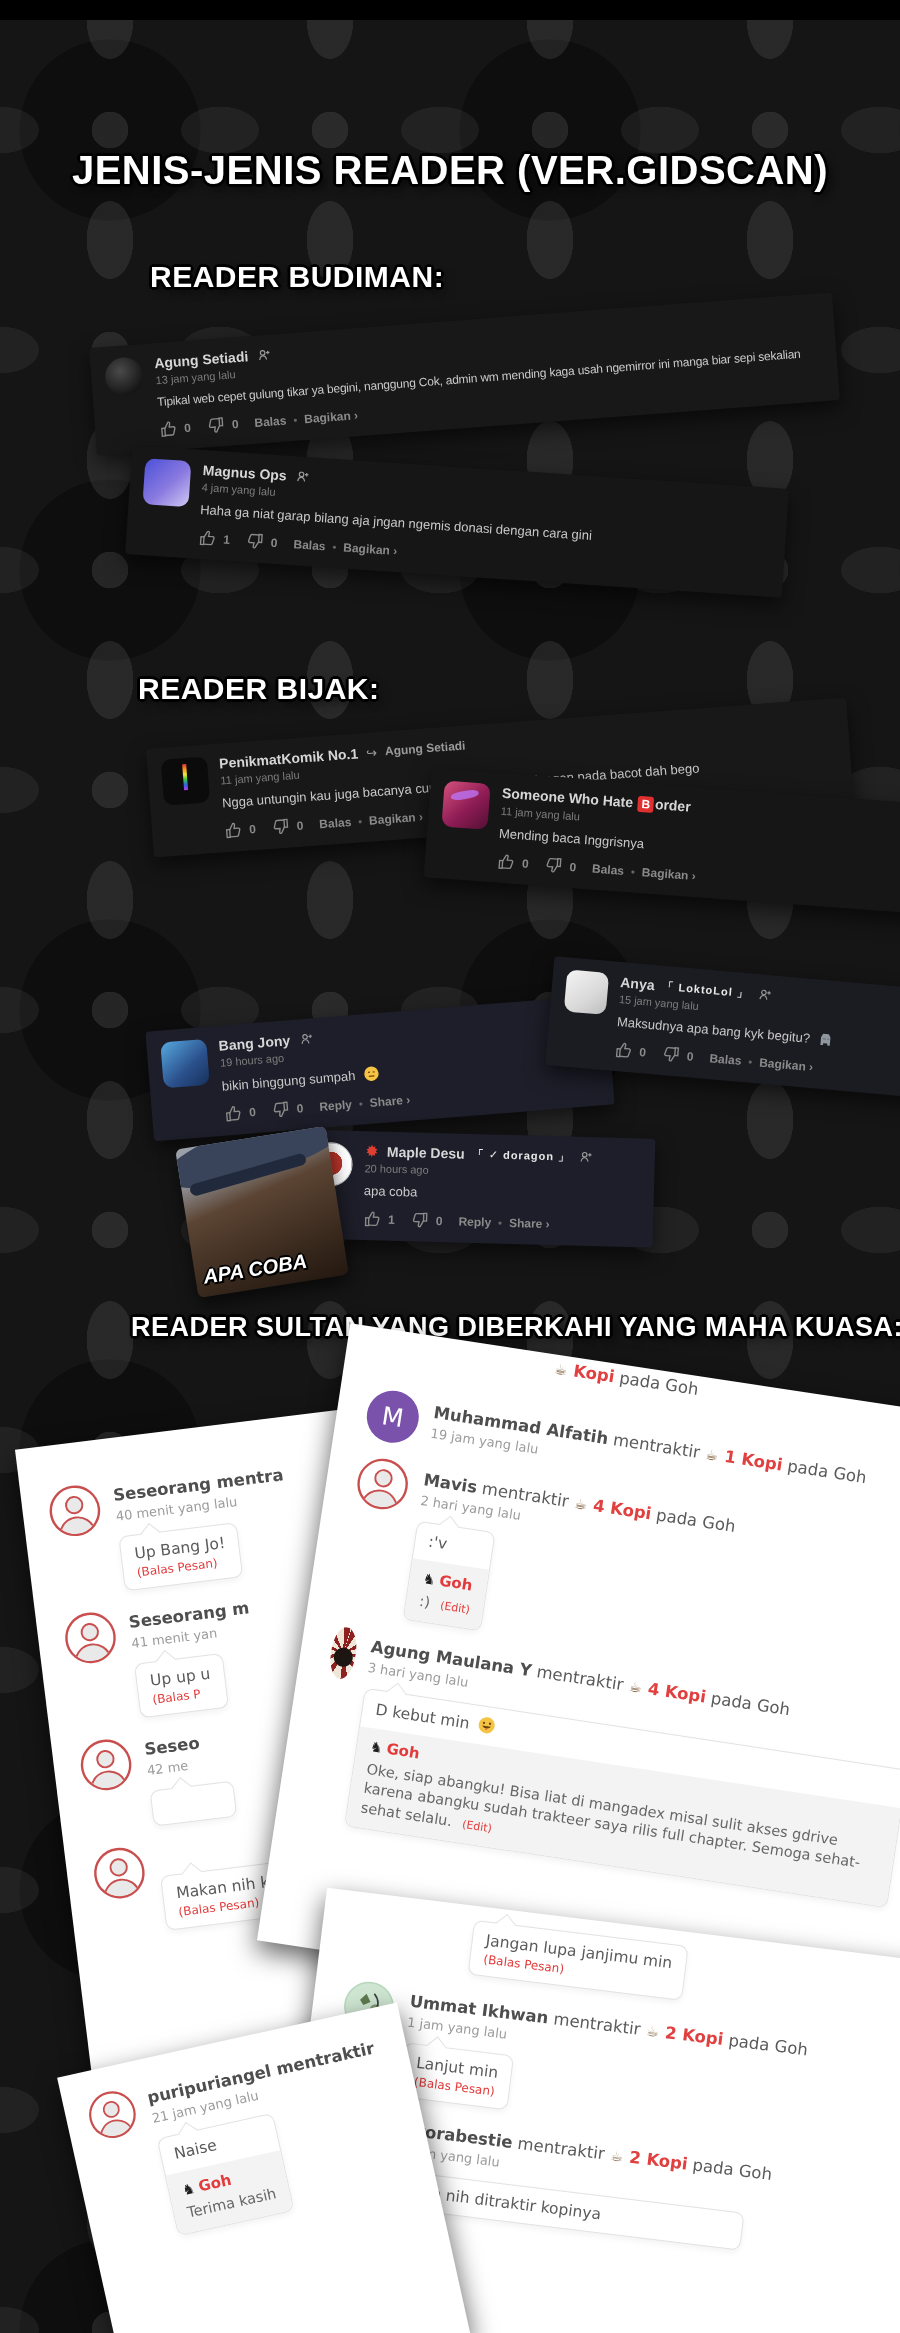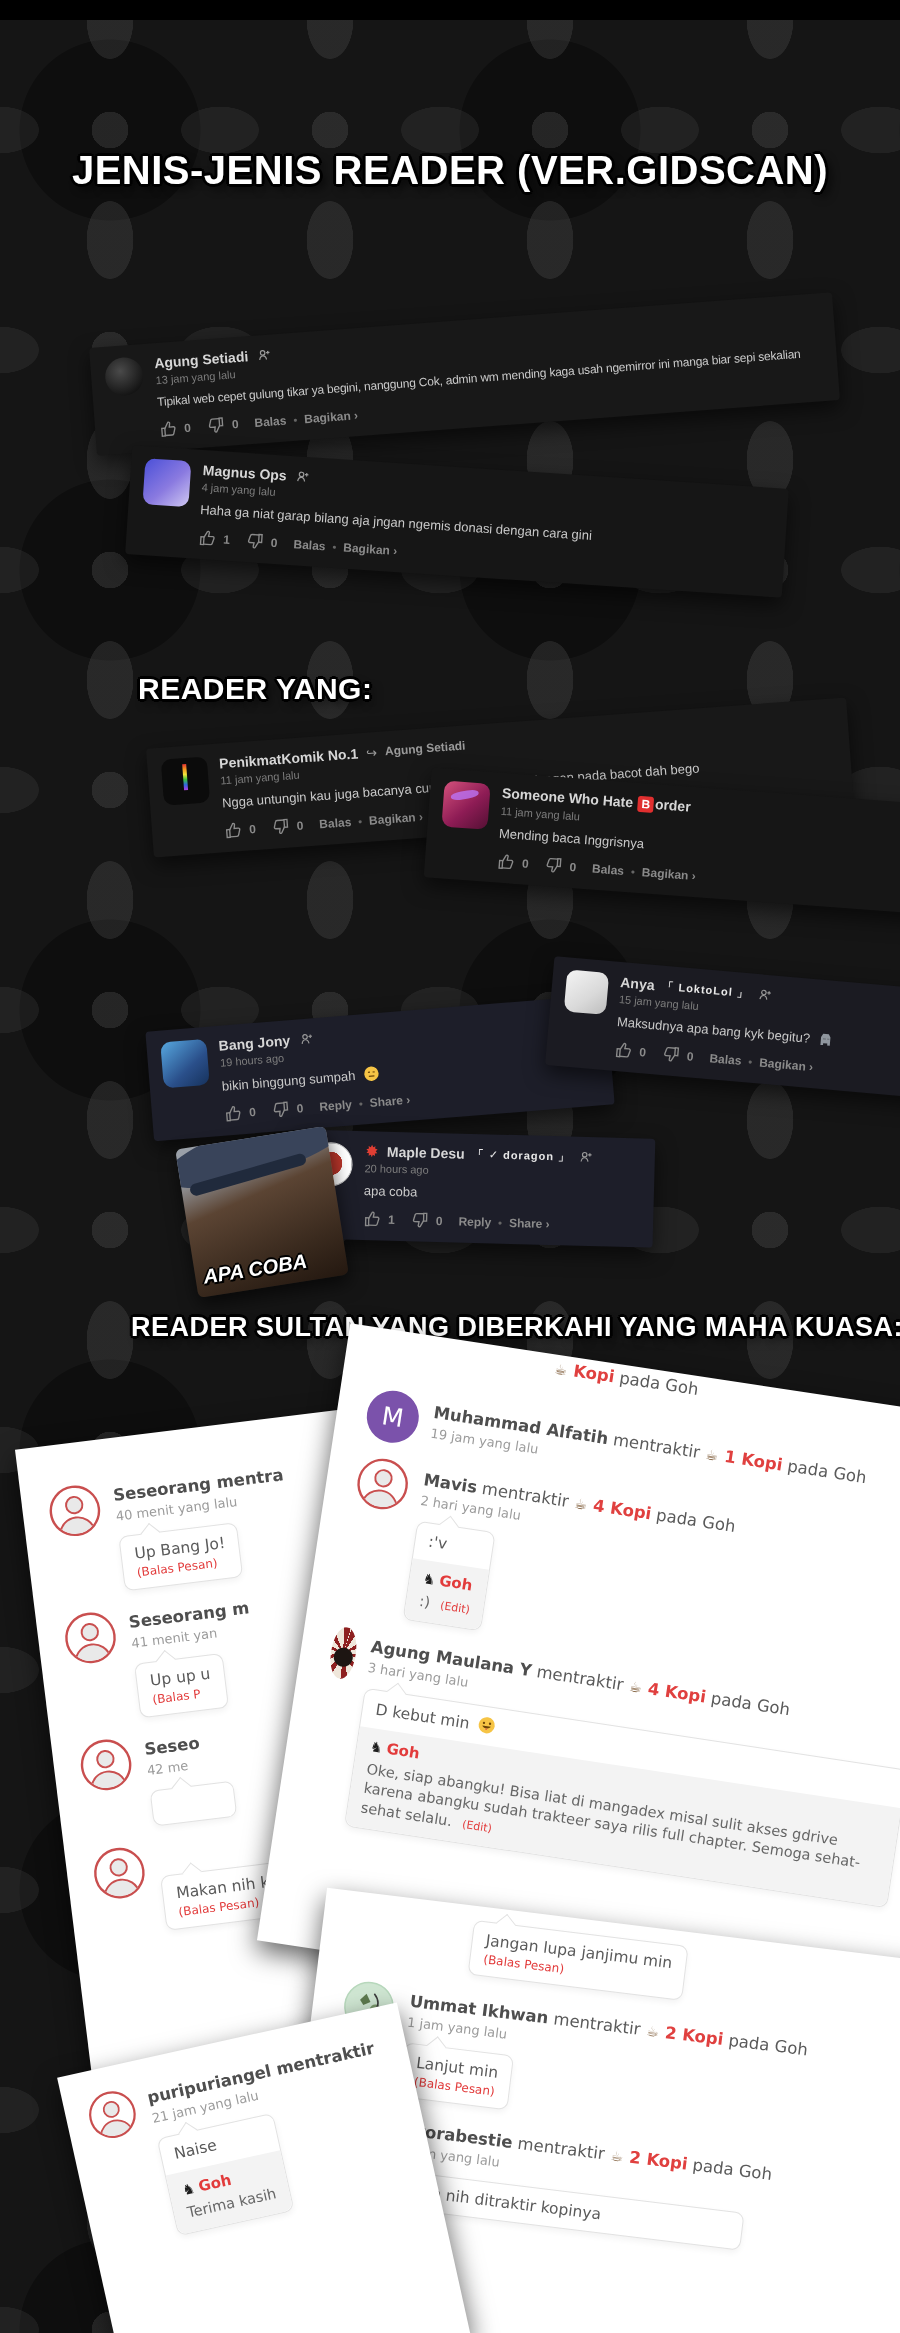--- a/index.html
+++ b/index.html
@@ -143,20 +143,21 @@
       </g>
     <g id="g-leaf">
         <path d="M10 0l1.8 3.6L15 2l-.7 3.5L18 6.6l-2.6 2.6 2.3 2.7-3.5.5.4 3.6-3.2-1.7L10 18l-1.4-3.7-3.2 1.7.4-3.6-3.5-.5 2.3-2.7L2 6.6l3.7-1.1L5 2l3.2 1.6z" fill="#df3e33"></path>
       </g>
   </defs>
 </svg>
 
 <div id="stage">
 
   <div id="title" class="toon">JENIS-JENIS READER (VER.GIDSCAN)</div>
+  <div id="h-budiman" class="toon">READER BUDIMAN:</div>
 
   <div class="dq" style="left:92px;top:300px;width:715px;transform:rotate(-4.3deg);">
     <div class="avwrap">
         <div class="av-circ av-agung"></div>
       </div>
     <div>
       <div class="nmrow">
           <span class="nm">Agung Setiadi</span>
         <svg class="ub" viewBox="0 0 15 14">
             <use href="#g-ubadge"></use>
@@ -202,21 +203,21 @@
             <use href="#g-thumb-up" transform="rotate(180 10.5 11)"></use>
           </svg>
         <span class="cnt">0</span>
         <span>Balas</span>
         <span class="dot">•</span>
         <span>Bagikan ›</span>
       </div>
     </div>
   </div>
 
-  <div id="h-bijak" class="toon">READER YANG:</div>
+  <div id="h-bijak" class="toon">READER BIJAK:</div>
 
   <div class="dq" style="left:149px;top:703px;width:672px;transform:rotate(-4.2deg);z-index:2;">
     <div class="avwrap">
         <div class="av-sq av-penikmat">
           <i></i>
         </div>
       </div>
     <div>
       <div class="nmrow">
           <span class="nm">PenikmatKomik No.1</span>

